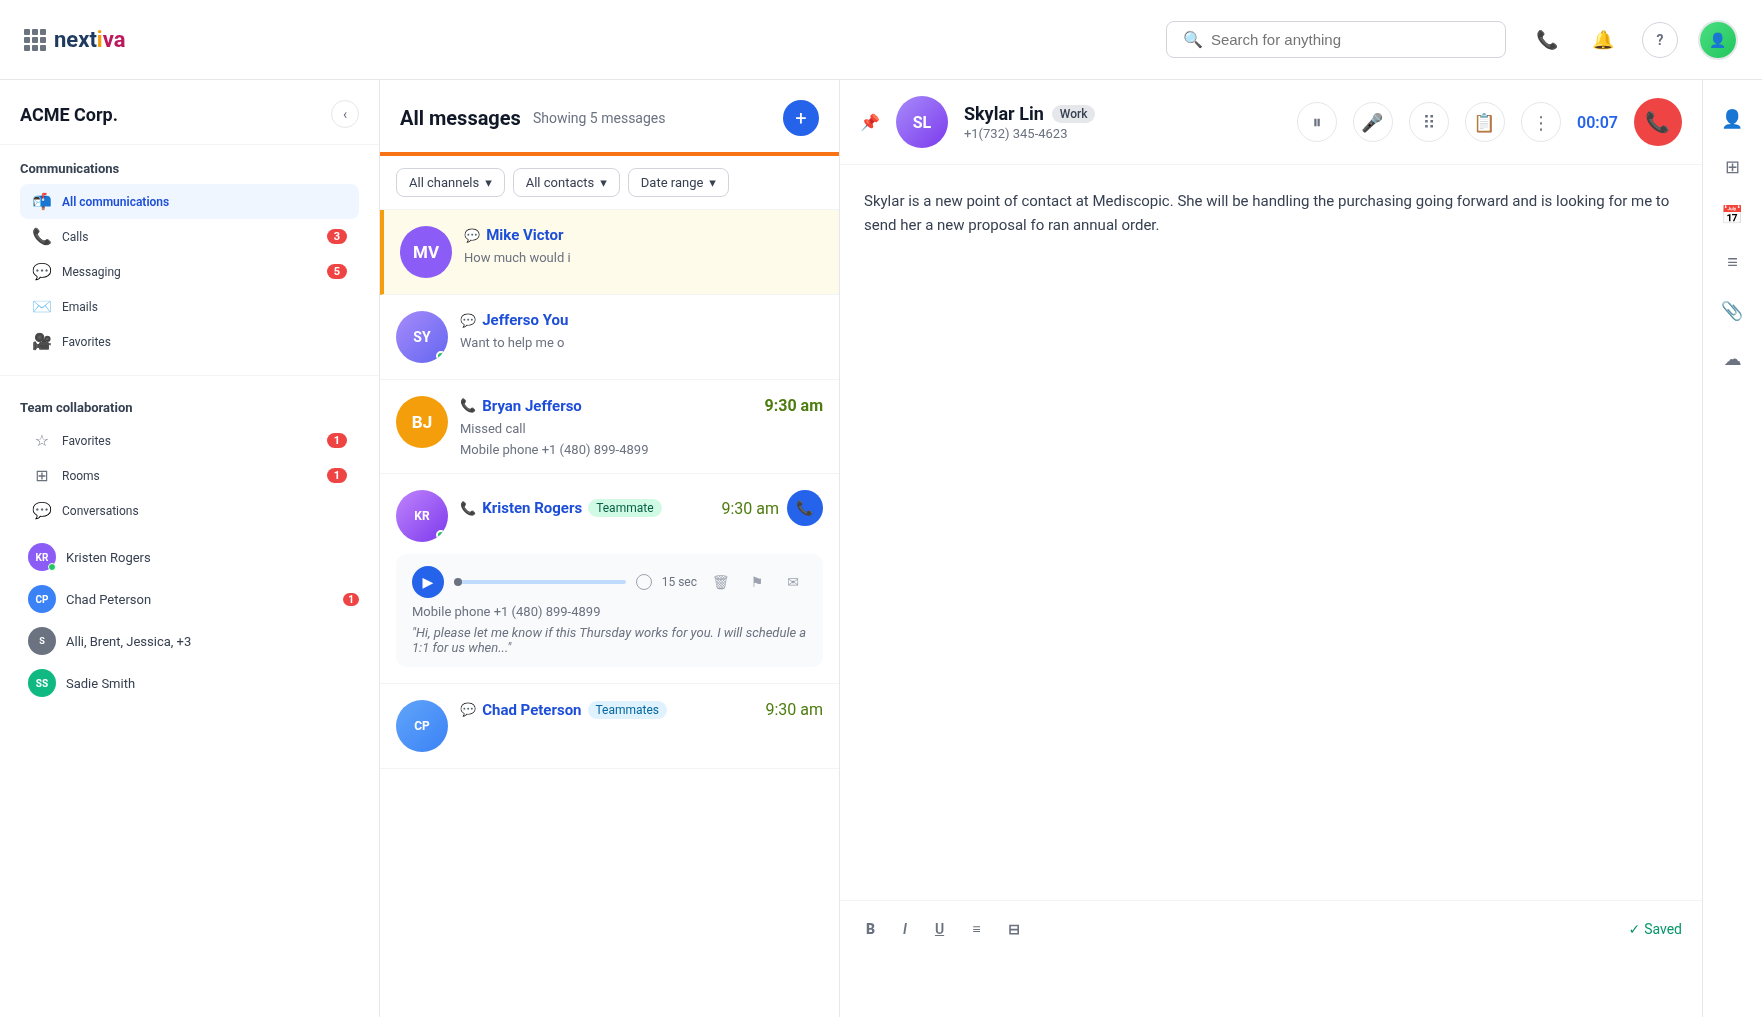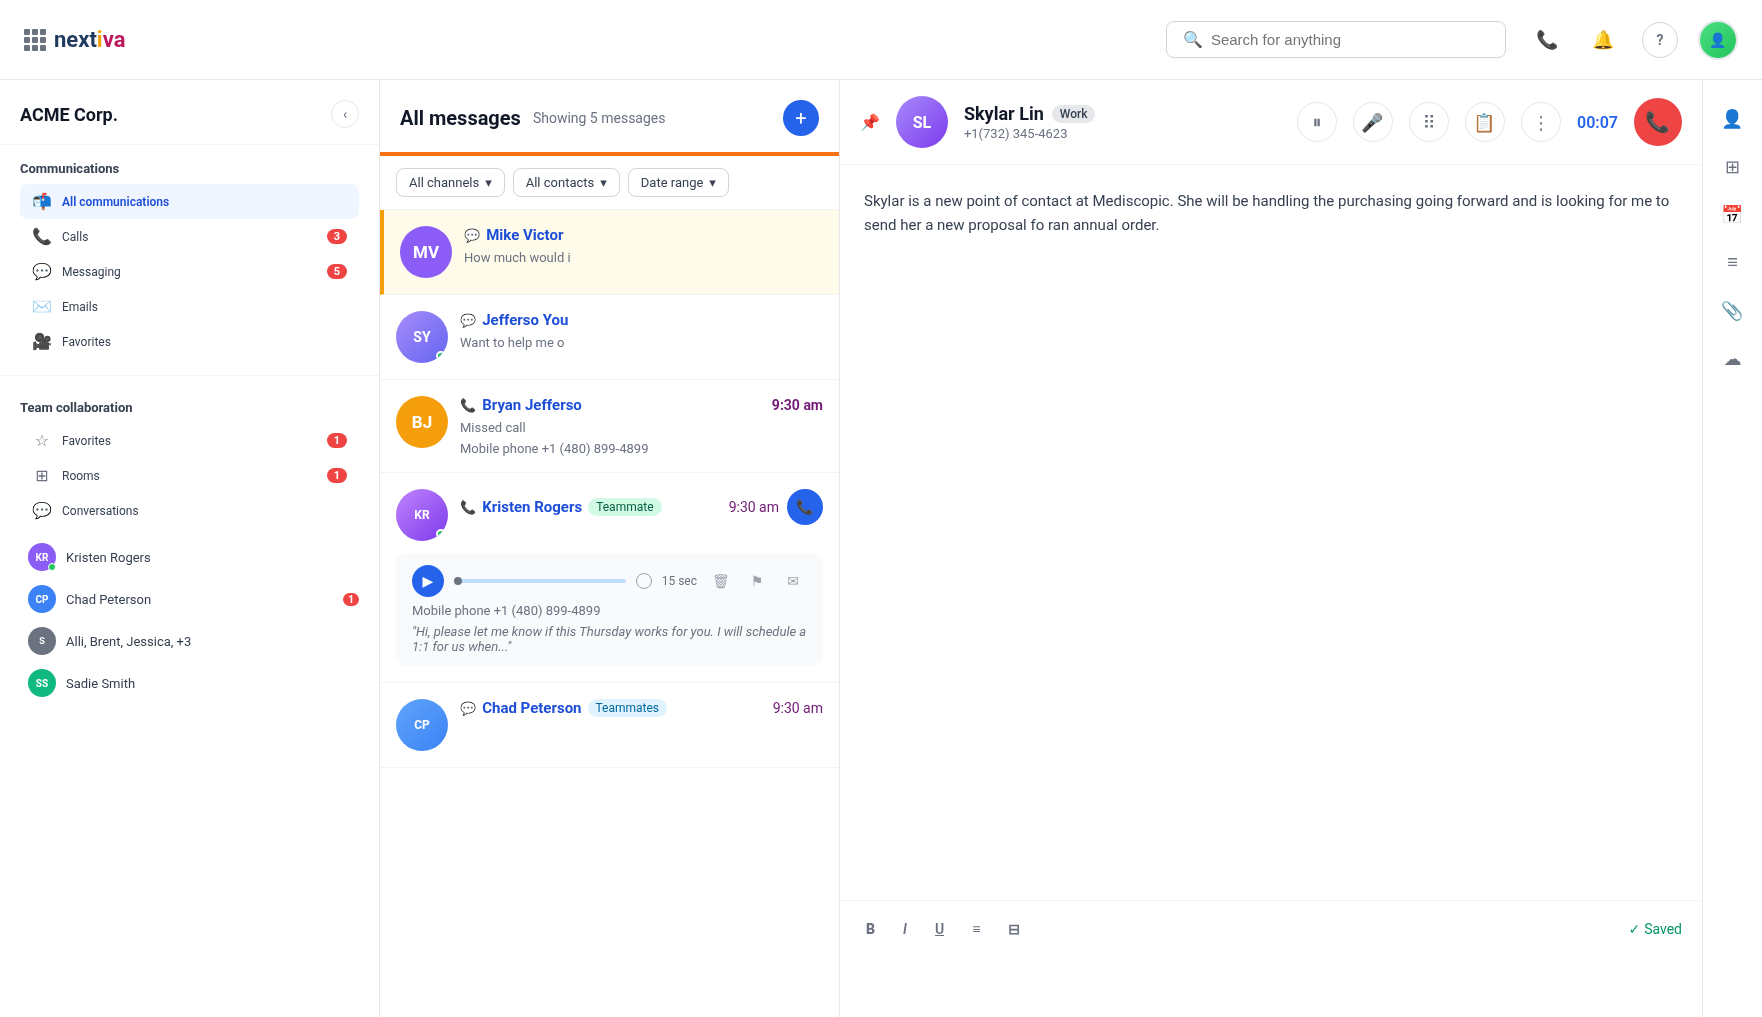--- a/index.html
+++ b/index.html
@@ -76,21 +76,21 @@
 
     
     .msg-list-entry { padding: 16px; border-bottom: 1px solid #f3f4f6; display: flex; gap: 12px; align-items: flex-start; }
     .entry-avatar { width: 52px; height: 52px; border-radius: 50%; flex-shrink: 0; display: flex; align-items: center; justify-content: center; font-size: 17px; font-weight: 700; color: white; overflow: hidden; position: relative; }
     .entry-avatar .online-dot { position: absolute; bottom: 2px; right: 2px; width: 10px; height: 10px; background: #22c55e; border-radius: 50%; border: 2px solid white; }
     .entry-content { flex: 1; min-width: 0; }
     .entry-name { font-size: 15px; font-weight: 700; color: #1d4ed8; display: flex; align-items: center; gap: 6px; }
     .entry-preview { font-size: 13px; color: #6b7280; margin-top: 6px; }
     .entry-tag { background: #d1fae5; color: #065f46; font-size: 12px; padding: 2px 8px; border-radius: 12px; }
     .entry-tag2 { background: #e0f2fe; color: #0369a1; font-size: 12px; padding: 2px 8px; border-radius: 12px; }
-    .entry-time { font-size: 14px; color: #701a75; white-space: nowrap; }
+    .entry-time { font-size: 16px; color: #4d7c0f; white-space: nowrap; }
 
     
     .kristen-card { padding: 16px; border-bottom: 1px solid #f3f4f6; }
     .kristen-header { display: flex; gap: 12px; align-items: flex-start; }
     .kristen-body { margin-top: 12px; background: #f9fafb; border-radius: 10px; padding: 12px 16px; }
     .kristen-voicemail { display: flex; align-items: center; gap: 10px; }
     .play-btn { width: 32px; height: 32px; background: #2563eb; border-radius: 50%; display: flex; align-items: center; justify-content: center; color: white; font-size: 14px; cursor: pointer; flex-shrink: 0; }
     .voicemail-bar { flex: 1; height: 4px; background: #bfdbfe; border-radius: 2px; position: relative; }
     .voicemail-progress { width: 8px; height: 8px; background: #6b7280; border-radius: 50%; position: absolute; left: 0; top: -2px; }
     .voicemail-time { font-size: 12px; color: #6b7280; }

